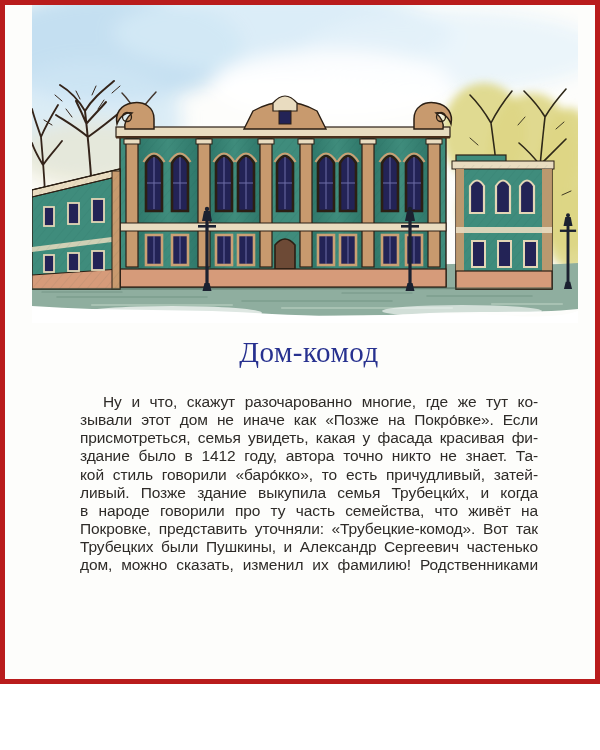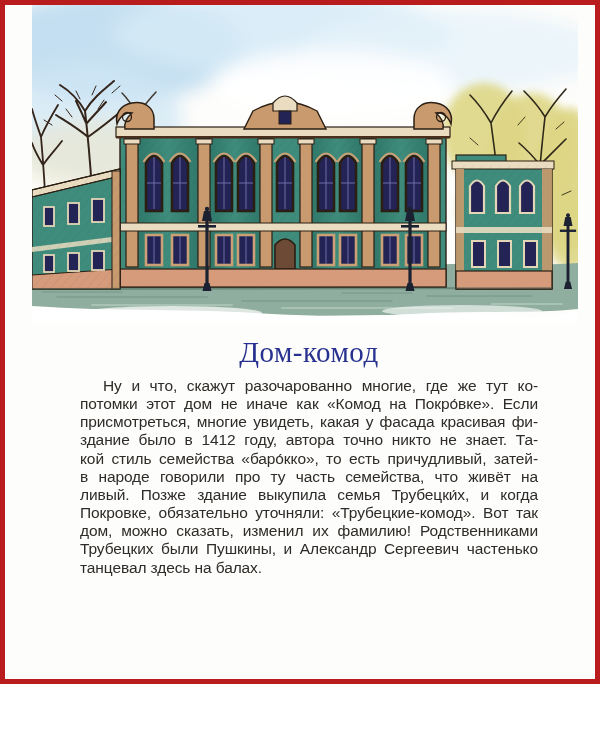--- a/index.html
+++ b/index.html
@@ -10,21 +10,21 @@
   }
   .illustration{position:absolute;left:27px;top:0;width:546px;height:318px;}
   .illustration svg{display:block;width:100%;height:100%;}
   .page-title{
     position:absolute;left:75px;top:332px;width:458px;
     text-align:center;font-family:"Liberation Serif","DejaVu Serif",serif;
     font-size:29px;line-height:1.1;font-weight:500;
     color:var(--title-blue,#27318f);letter-spacing:.5px;
   }
   .body-text{
-    position:absolute;left:75px;top:372px;width:458px;
+    position:absolute;left:75px;top:388px;width:458px;
     font-size:15.5px;line-height:18.15px;color:var(--text-color,#2e2b28);
     letter-spacing:-0.1px;
   }
   .t-line{display:block;text-align:justify;text-align-last:justify;}
   .t-line.first{text-indent:23px;}
   .t-line.last{text-align-last:left;}
   .page-number{
     position:absolute;left:75px;top:691px;width:458px;text-align:center;
     font-size:16px;color:#3a3a3a;font-family:"Liberation Sans",sans-serif;
   }
@@ -229,27 +229,26 @@
       <path d="M0,318 L0,301 C80,307 160,303 240,309 C320,314 400,306 480,311 C520,313 538,309 546,306 L546,318 Z" fill="#ffffff"></path>
       <ellipse cx="140" cy="308" rx="90" ry="7" fill="#ffffff" opacity=".7"></ellipse>
       <ellipse cx="430" cy="306" rx="80" ry="6" fill="#ffffff" opacity=".6"></ellipse>
     </svg>
   </div>
 
   <h1 class="page-title" style="margin:0;font-weight:500;">Дом-комод</h1>
 
   <div class="body-text">
     <span class="t-line first">Ну и что, скажут разочарованно многие, где же тут ко-</span>
-    <span class="t-line">потомки этот дом не иначе как «Комод на Покро́вке». Если</span>
-    <span class="t-line">присмотреться, многие увидеть, какая у фасада красивая фи-</span>
+    <span class="t-line">зывали этот дом не иначе как «Позже на Покро́вке». Если</span>
+    <span class="t-line">присмотреться, семья увидеть, какая у фасада красивая фи-</span>
     <span class="t-line">здание было в 1412 году, автора точно никто не знает. Та-</span>
-    <span class="t-line">кой стиль семейства «баро́кко», то есть причудливый, затей-</span>
+    <span class="t-line">кой стиль говорили «баро́кко», то есть причудливый, затей-</span>
+    <span class="t-line">ливый. Позже здание выкупила семья Трубецки́х, и когда</span>
     <span class="t-line">в народе говорили про ту часть семейства, что живёт на</span>
-    <span class="t-line">ливый. Позже здание выкупила семья Трубецки́х, и когда</span>
-    <span class="t-line">Покровке, обязательно уточняли: «Трубецкие-комод». Вот так</span>
+    <span class="t-line">Покровке, представить уточняли: «Трубецкие-комод». Вот так</span>
+    <span class="t-line">Трубецких были Пушкины, и Александр Сергеевич частенько</span>
     <span class="t-line">дом, можно сказать, изменил их фамилию! Родственниками</span>
-    <span class="t-line">Трубецких были Пушкины, и Александр Сергеевич частенько</span>
-    <span class="t-line last">танцевал здесь на балах.</span>
   </div>
 
   <div class="page-number">3</div>
 
 </div>
 
 </body></html>

